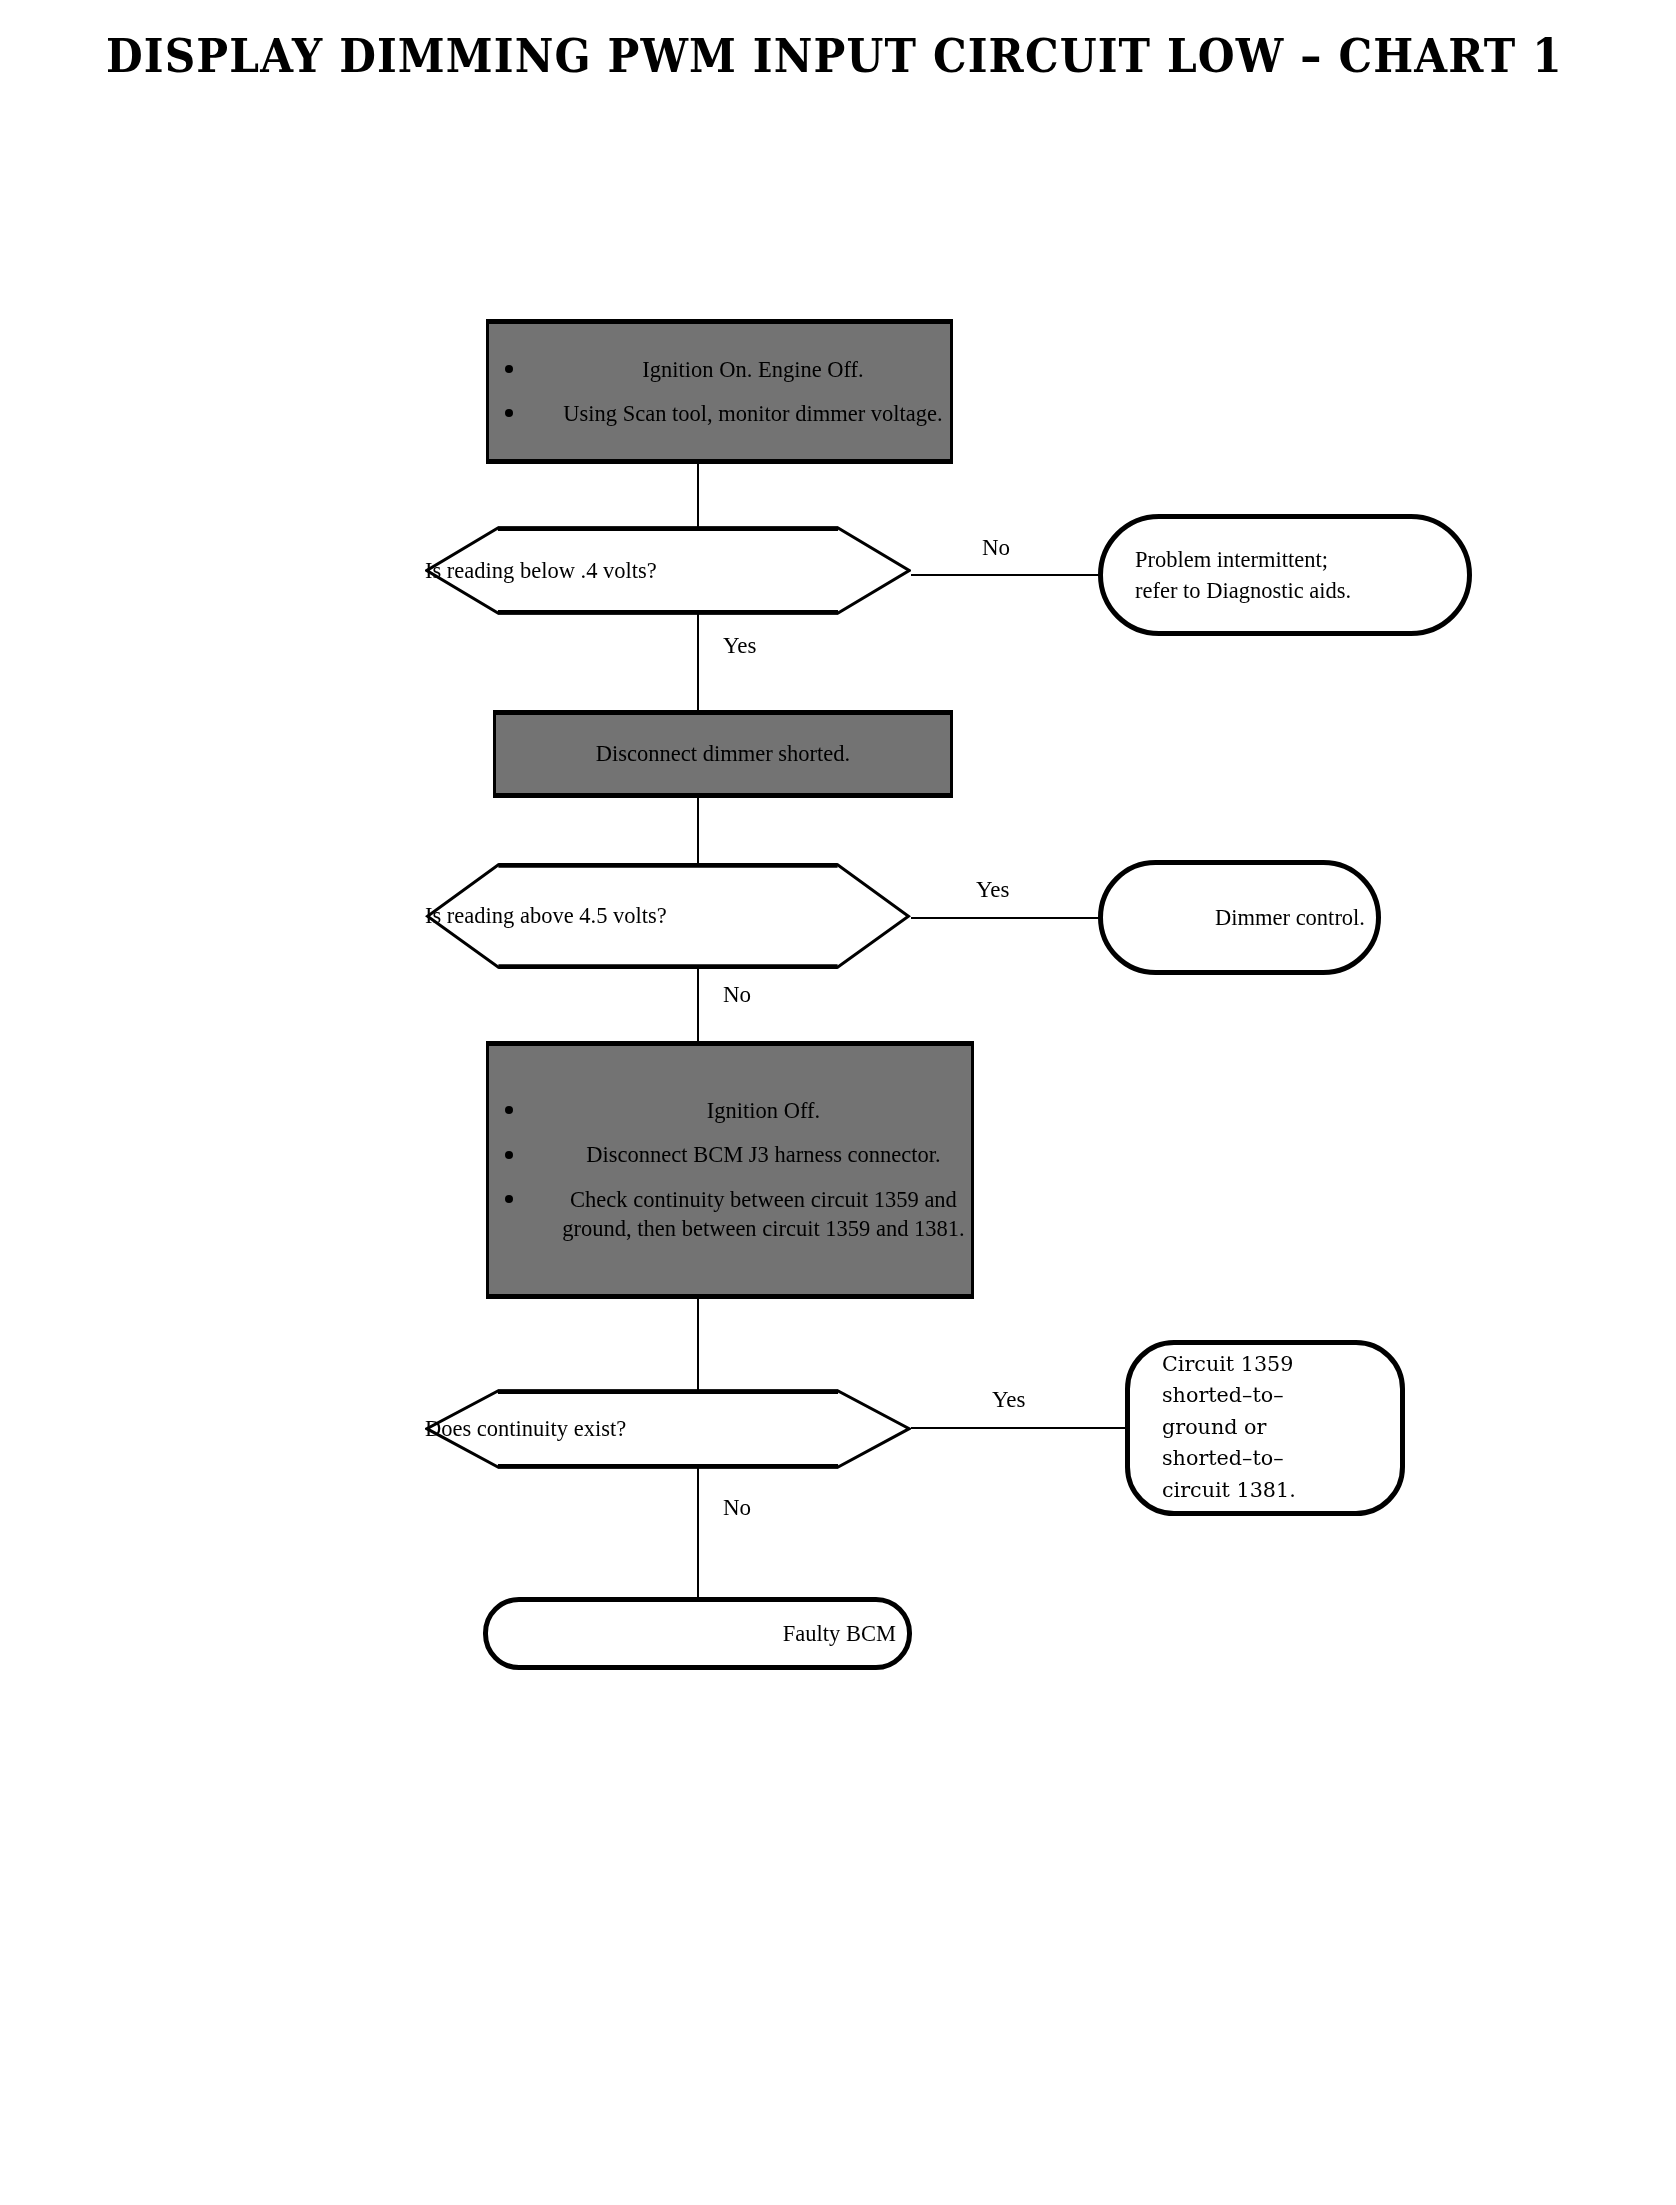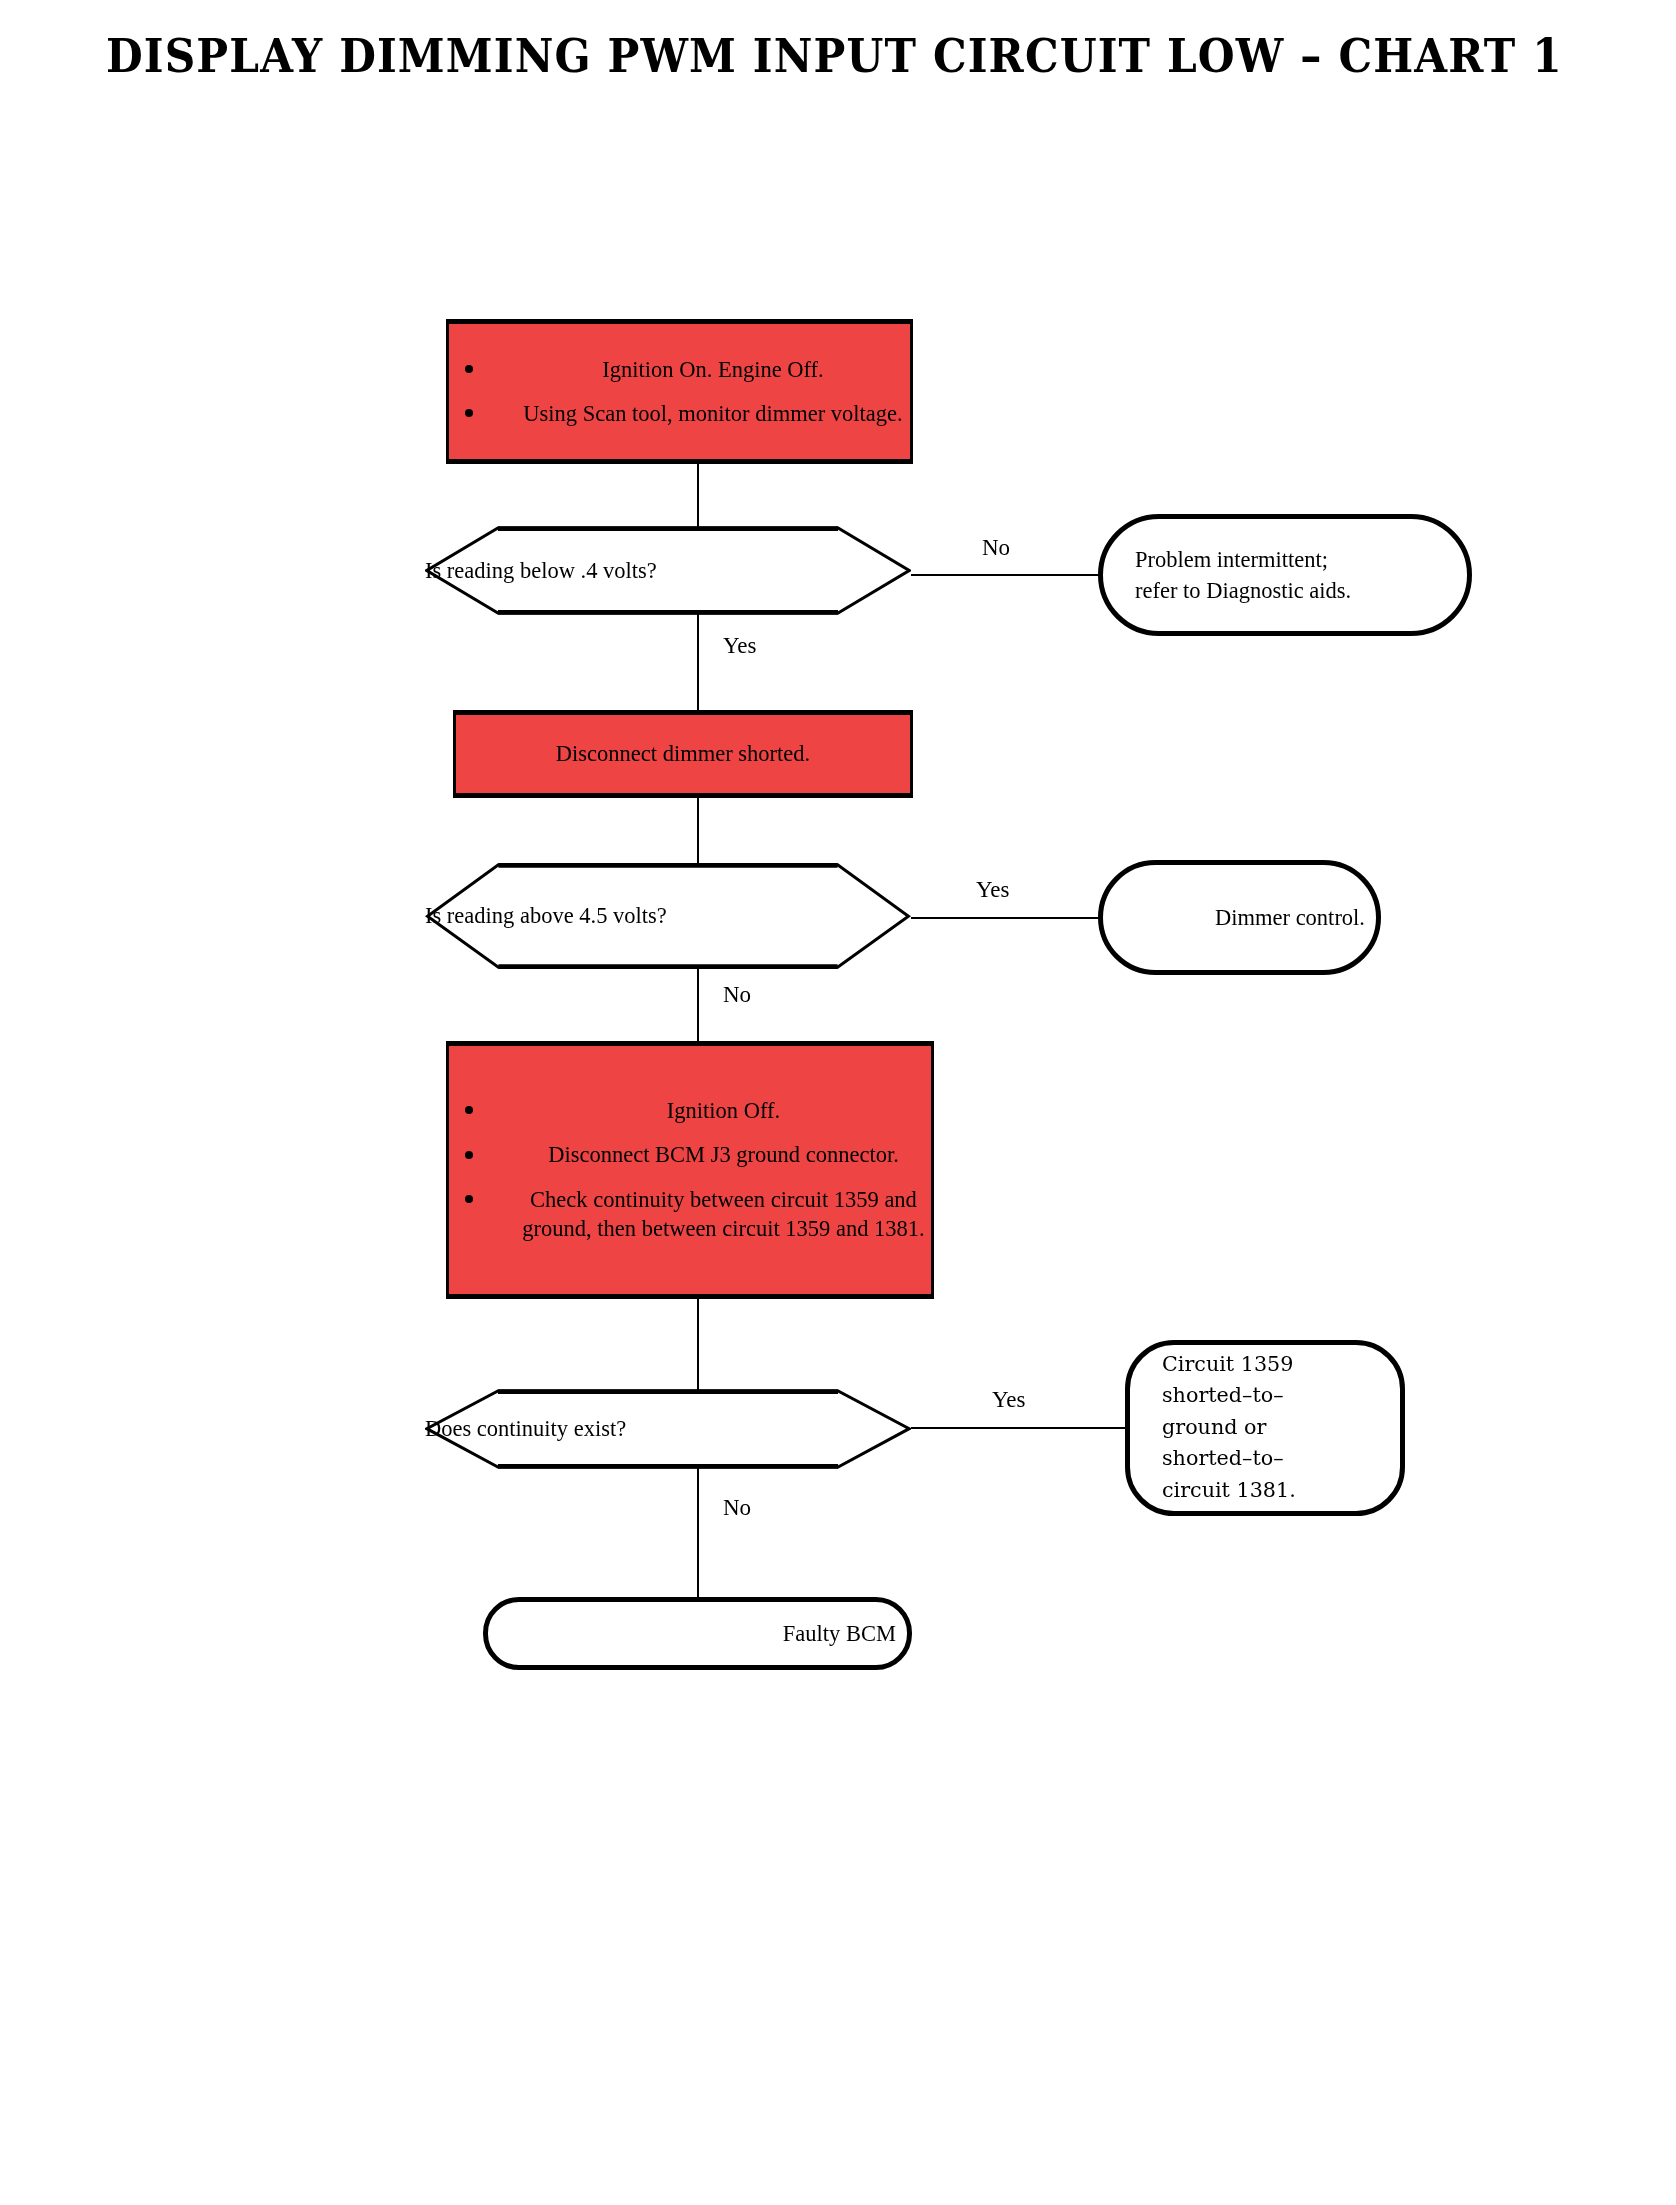--- a/index.html
+++ b/index.html
@@ -38,25 +38,26 @@
     font-family: "Liberation Serif", "DejaVu Serif", serif;
     font-size: 22.5px;
     line-height: 1.32;
     color: #000;
   }
 
   
   .process-box {
     position: absolute;
     box-sizing: border-box;
-    background: #ef4444;
+    background: #737373;
     border-left: 3px solid #000;
     border-right: 3px solid #000;
     border-top: 5.5px solid #000;
     border-bottom: 5.5px solid #000;
+    margin-left: 40px;
   }
   .process-box .centered {
     position: absolute;
     left: 0; right: 0;
     top: 50%;
     transform: translateY(-50%);
     text-align: center;
   }
 
   
@@ -232,21 +233,21 @@
 
   <div class="process-box" style="left:446px; top:1041px; width:488px; height:258px;">
     <div class="centered">
       <ul class="bullets node-text" style="">
         <li>
           <span class="bullet-dot"></span>
           <span>Ignition Off.</span>
         </li>
         <li>
           <span class="bullet-dot"></span>
-          <span>Disconnect BCM J3 ground connector.</span>
+          <span>Disconnect BCM J3 harness connector.</span>
         </li>
         <li>
           <span class="bullet-dot"></span>
           <span>Check continuity between circuit 1359 and ground, then between circuit 1359 and 1381.</span>
         </li>
       </ul>
     </div>
   </div>
 
   <div class="decision" style="left:425px; top:1389px; width:486px; height:80px;">

